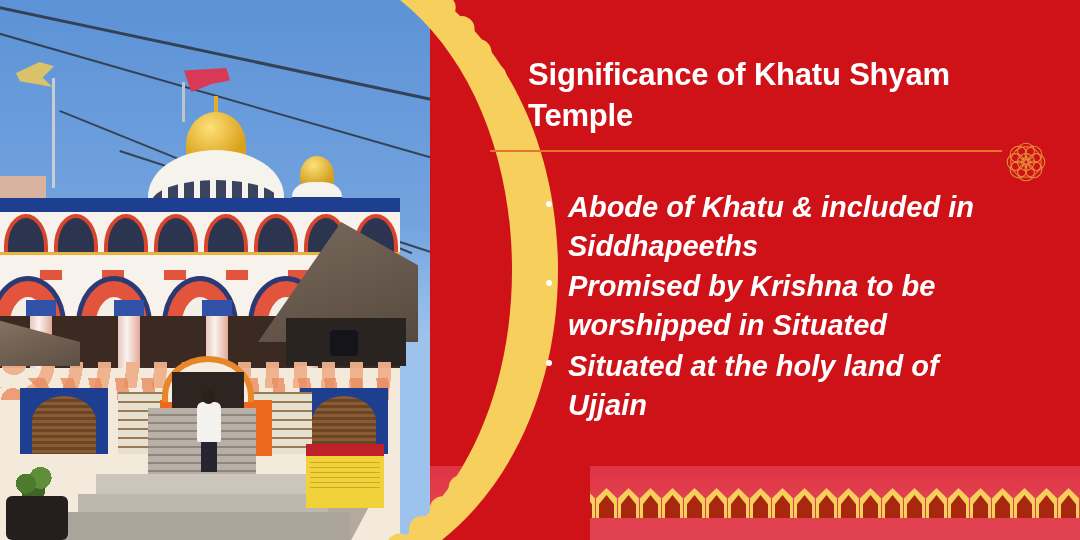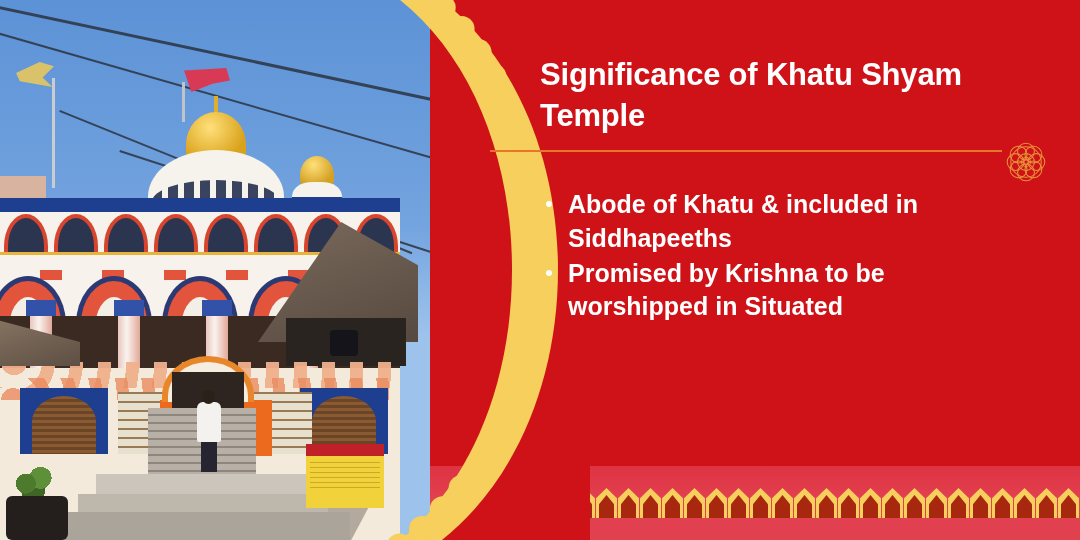--- a/index.html
+++ b/index.html
@@ -409,21 +409,21 @@
     position: absolute;
     left: 0; top: 0;
     width: 1080px; height: 540px;
     z-index: 4;
     pointer-events: none;
   }
   .content > * { pointer-events: auto; }
 
   .title {
     position: absolute;
-    left: 540px; top: 54px;
+    left: 528px; top: 54px;
     width: 460px;
     color: #FFFFFF;
     font-size: 31px;
     font-weight: bold;
     line-height: 1.33;
     letter-spacing: -0.2px;
   }
 
   .divider {
     position: absolute;
@@ -443,24 +443,25 @@
     left: 540px; top: 188px;
     width: 480px;
     margin: 0;
     padding: 0;
     list-style: none;
     color: #FFFFFF;
   }
   .bullets li {
     position: relative;
     padding-left: 28px;
-    font-size: 25px;
+    font-size: 29px;
     font-weight: bold;
     line-height: 1.35;
     margin-bottom: 1px;
+    font-style: italic;
   }
   .bullets li::before {
     content: "";
     position: absolute;
     left: 6px; top: 13px;
     width: 6px; height: 6px;
     background: #FFFFFF;
     border-radius: 50%;
   }
 
@@ -795,16 +796,17 @@
         <circle cx="18.6" cy="29" r="8.4"></circle>
         <circle cx="21.6" cy="21.6" r="8.4"></circle>
         <circle cx="29" cy="29" r="4.4"></circle>
         <circle cx="29" cy="29" r="15.2"></circle>
       </g>
     </svg>
 
     <ul class="bullets" id="bulletList">
         <li>Abode of Khatu &amp; included in Siddhapeeths</li>
         <li>Promised by Krishna to be worshipped in Situated</li>
+        <li>Situated at the holy land of Ujjain</li>
       </ul>
   </div>
 
 </div>
 
 </body></html>

